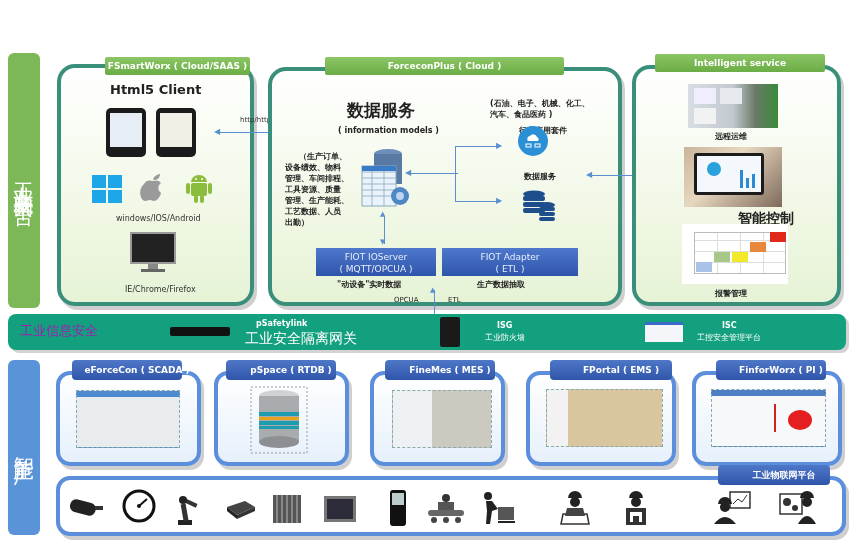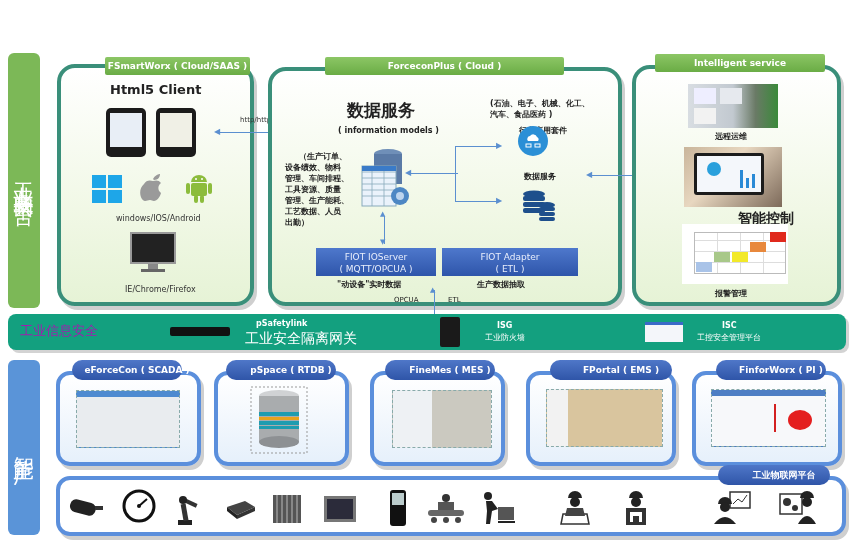--- a/index.html
+++ b/index.html
@@ -2,21 +2,21 @@
 <html><head>
 <meta charset="utf-8">
 <style>
   *{box-sizing:border-box;margin:0;padding:0;}
   body{width:856px;height:545px;background:#ffffff;position:relative;overflow:hidden;font-family:"DejaVu Sans","Liberation Sans",sans-serif;color:#222;}
   .vbar{position:absolute;border-radius:6px;color:#fff;display:flex;flex-direction:column;align-items:center;justify-content:center;font-size:20px;line-height:24px;text-align:center;writing-mode:vertical-rl;letter-spacing:4px;}
   .vbar.green{background:#7cb857;left:8px;top:53px;width:32px;height:255px;}
   .vbar.blue{background:#5a94d8;left:8px;top:360px;width:32px;height:175px;}
   .panel{position:absolute;border:4px solid #3a8f7a;border-radius:18px;background:linear-gradient(180deg,#ffffff 0%,#f1f8e6 60%,#e6f3d6 100%);box-shadow:3px 4px 0 #cfcfcf;}
   .gtab{position:absolute;height:18px;background:linear-gradient(180deg,#8cc665,#6aac45);color:#fff;font-weight:bold;font-size:9px;display:flex;align-items:center;justify-content:center;border-radius:2px;white-space:nowrap;}
-  .btab{position:absolute;height:20px;background:linear-gradient(180deg,#4f77c8,#2f55a8);color:#fff;font-weight:bold;font-size:9px;display:flex;align-items:center;justify-content:center;border-radius:10px;white-space:nowrap;padding-left:20px;}
+  .btab{position:absolute;height:20px;background:linear-gradient(180deg,#4f77c8,#2f55a8);color:#fff;font-weight:bold;font-size:9px;display:flex;align-items:center;justify-content:center;border-radius:4px;white-space:nowrap;padding-left:20px;}
   .bpanel{position:absolute;border:4px solid #5b8fdc;border-radius:14px;background:linear-gradient(180deg,#ffffff,#e6f0fb);box-shadow:3px 4px 0 #cfcfcf;}
   .t{position:absolute;white-space:nowrap;}
   .sec{position:absolute;left:8px;top:314px;width:838px;height:36px;background:#13a07f;border-radius:8px;box-shadow:3px 3px 0 #d3d3d3;}
   .blue-box{position:absolute;height:28px;background:linear-gradient(180deg,#4e78cc,#2e55aa);color:#e8eefc;font-size:9px;text-align:center;line-height:12px;padding-top:3px;}
   .arrow-h{position:absolute;height:0;border-top:1.5px solid #5b8fd0;}
   .arrow-v{position:absolute;width:0;border-left:1.5px solid #5b8fd0;}
   .cap{font-size:8px;font-weight:bold;color:#222;}
   .screen{position:absolute;border:1px dashed #8aa;background:#eef2f6;}
   .icon{position:absolute;}
 </style>

